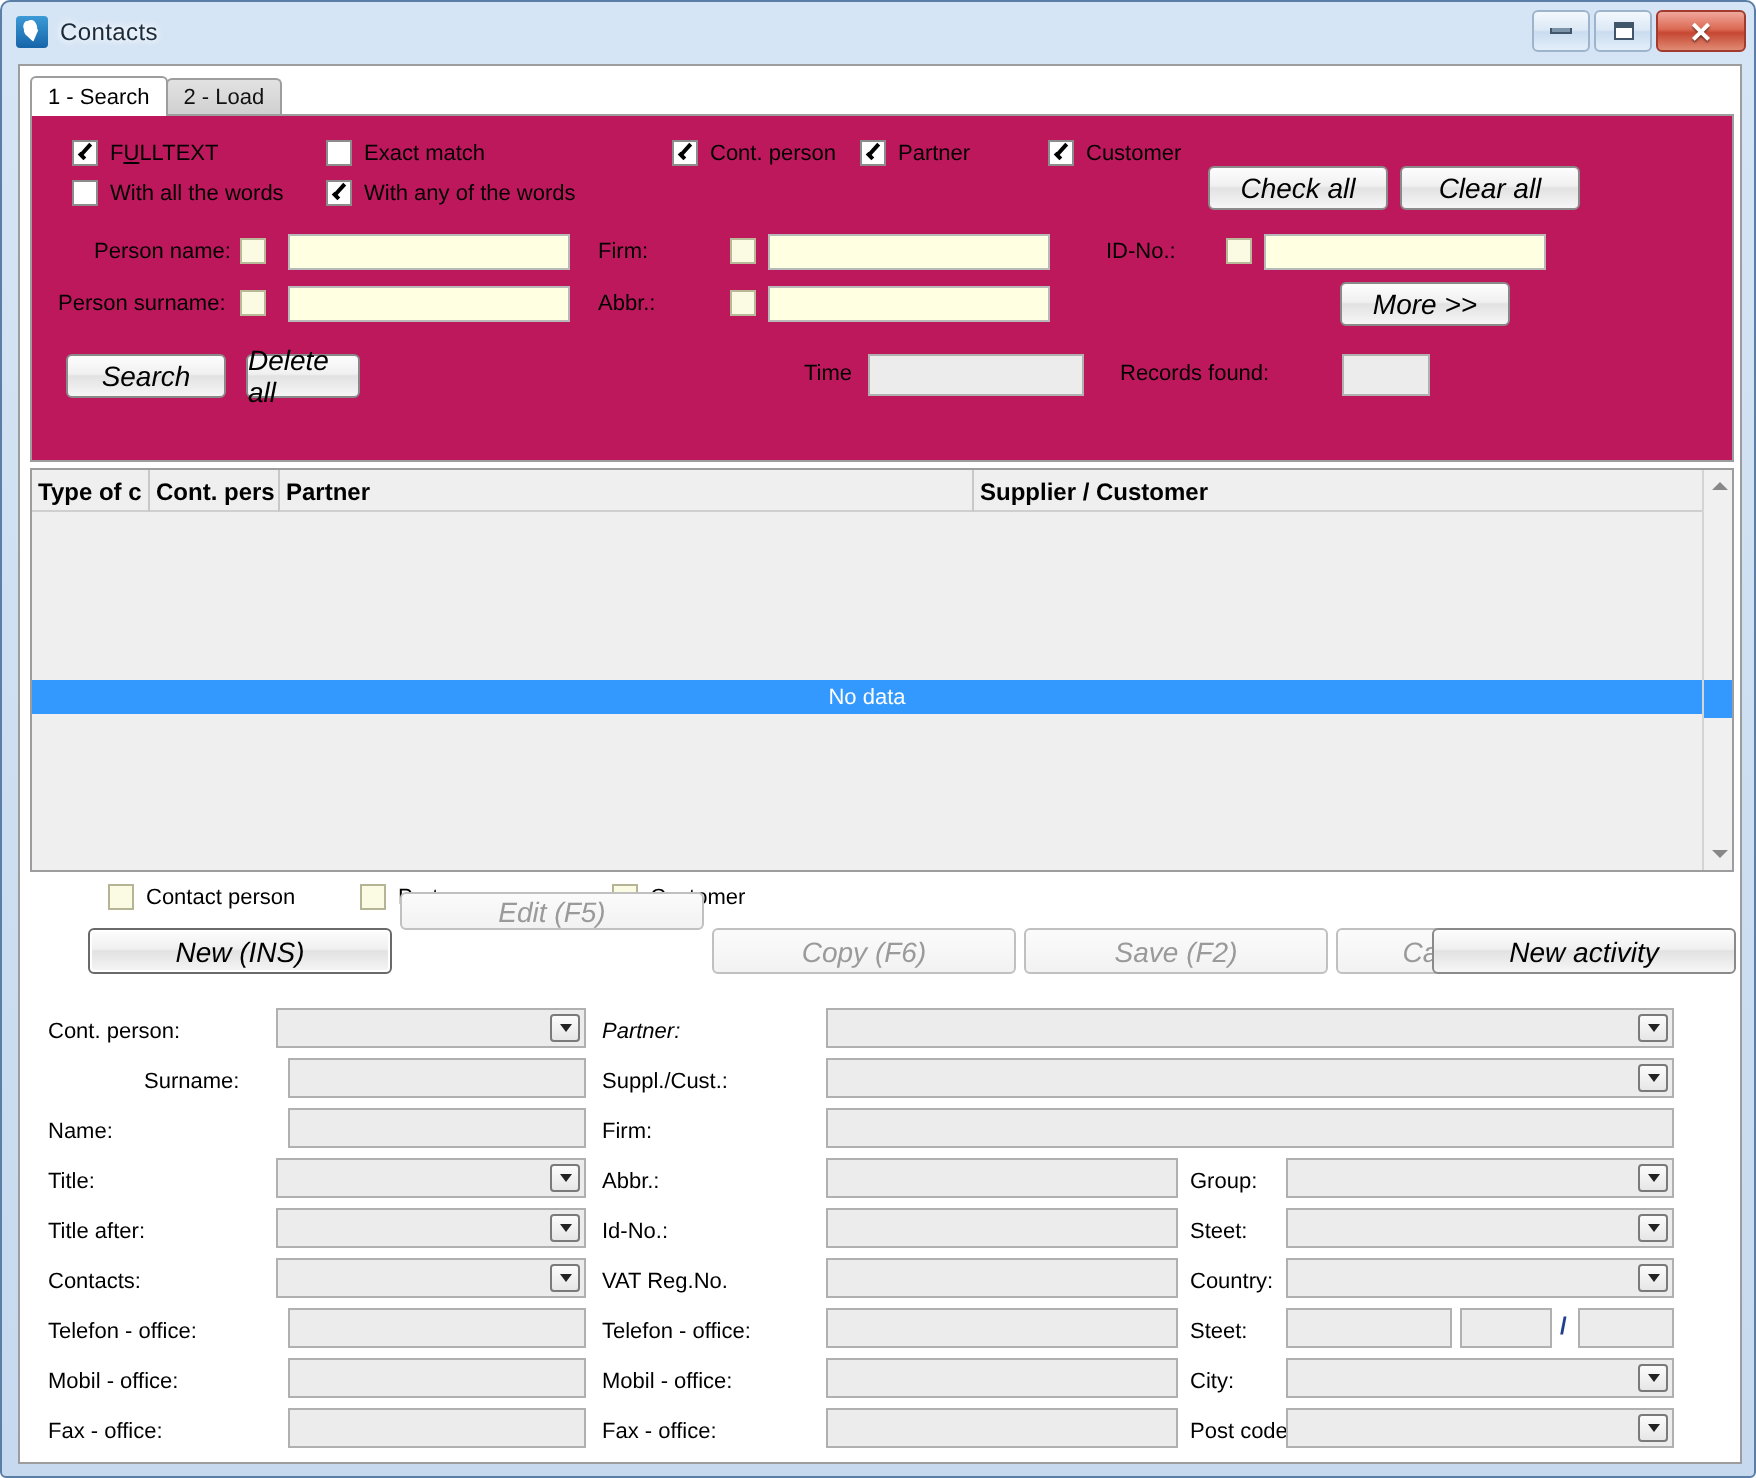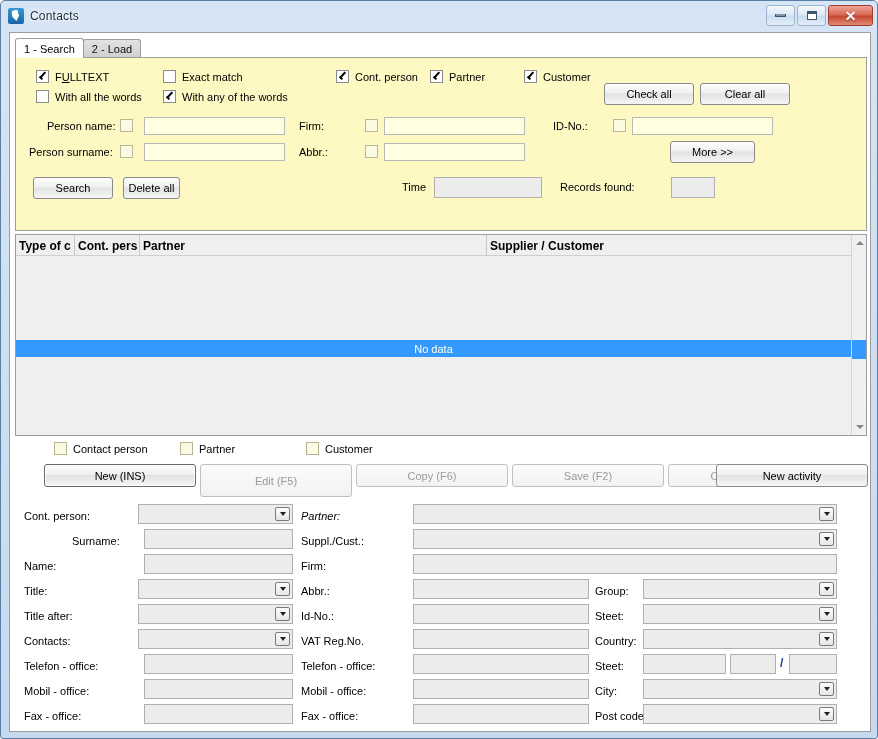--- a/index.html
+++ b/index.html
@@ -93,21 +93,21 @@
   .tab.inactive {
     background: linear-gradient(to bottom,#e2e2e2,#cfcfcf);
     margin-left: -1px; color: #111;
   }
 
   
   .searchpanel {
     position: absolute; left: 5px; top: 24px;
     width: 852px; height: 174px;
     border: 1px solid #9d9d9d;
-    background: #fef9c3;
+    background: #be185d;
   }
 
   .lbl { position: absolute; font-size: 11px; color: #000; white-space: nowrap; }
 
   
   .cb {
     position: absolute; width: 13px; height: 13px;
     border: 1px solid #8c8c8c;
     background: #ffffff;
     display: flex; align-items: center; justify-content: center;
@@ -142,23 +142,24 @@
   }
   .inp.gray { background: #ececec; border: 1px solid #b0b0b0; }
 
   
   .btn {
     position: absolute;
     border: 1px solid #8a8a8a;
     border-radius: 3px;
     background: linear-gradient(to bottom,#fdfdfd 0%,#f0f0f0 45%,#e2e2e2 50%,#f6f6f6 100%);
     font-family: "Liberation Sans", sans-serif;
-    font-size: 11px; color: #000;
+    font-size: 14px; color: #000;
     display: flex; align-items: center; justify-content: center;
     cursor: pointer;
+    font-style: italic;
   }
   .btn.disabled { color: #9a9a9a; background: linear-gradient(to bottom,#fbfbfb,#f2f2f2); border-color: #c0c0c0; cursor: default; }
   .btn.default { border-color: #6a6a6a; box-shadow: inset 0 0 0 1px #ffffff; }
 
   
   .grid {
     position: absolute; left: 5px; top: 201px;
     width: 852px; height: 202px;
     border: 1px solid #9d9d9d;
     background: #efefef;
@@ -363,21 +364,21 @@
         <span class="cbl">Partner</span>
       </div>
       <div class="cbrow creambox" style="left:274px; top:4px;">
         <span class="cbx"></span>
         <span class="cbl">Customer</span>
       </div>
 
       <div class="btn default" style="left:12px; top:26px; width:152px; height:23px;">
           <span>New (INS)</span>
         </div>
-      <div class="btn disabled" style="left:168px; top:26px; width:152px; height:33px;">
+      <div class="btn disabled" style="left:168px; top:8px; width:152px; height:19px;">
           <span>Edit (F5)</span>
         </div>
       <div class="btn disabled" style="left:324px; top:26px; width:152px; height:23px;">
           <span>Copy (F6)</span>
         </div>
       <div class="btn disabled" style="left:480px; top:26px; width:152px; height:23px;">
           <span>Save (F2)</span>
         </div>
       <div class="btn disabled" style="left:636px; top:26px; width:152px; height:23px;">
           <span>Cancel (ESC)</span>

